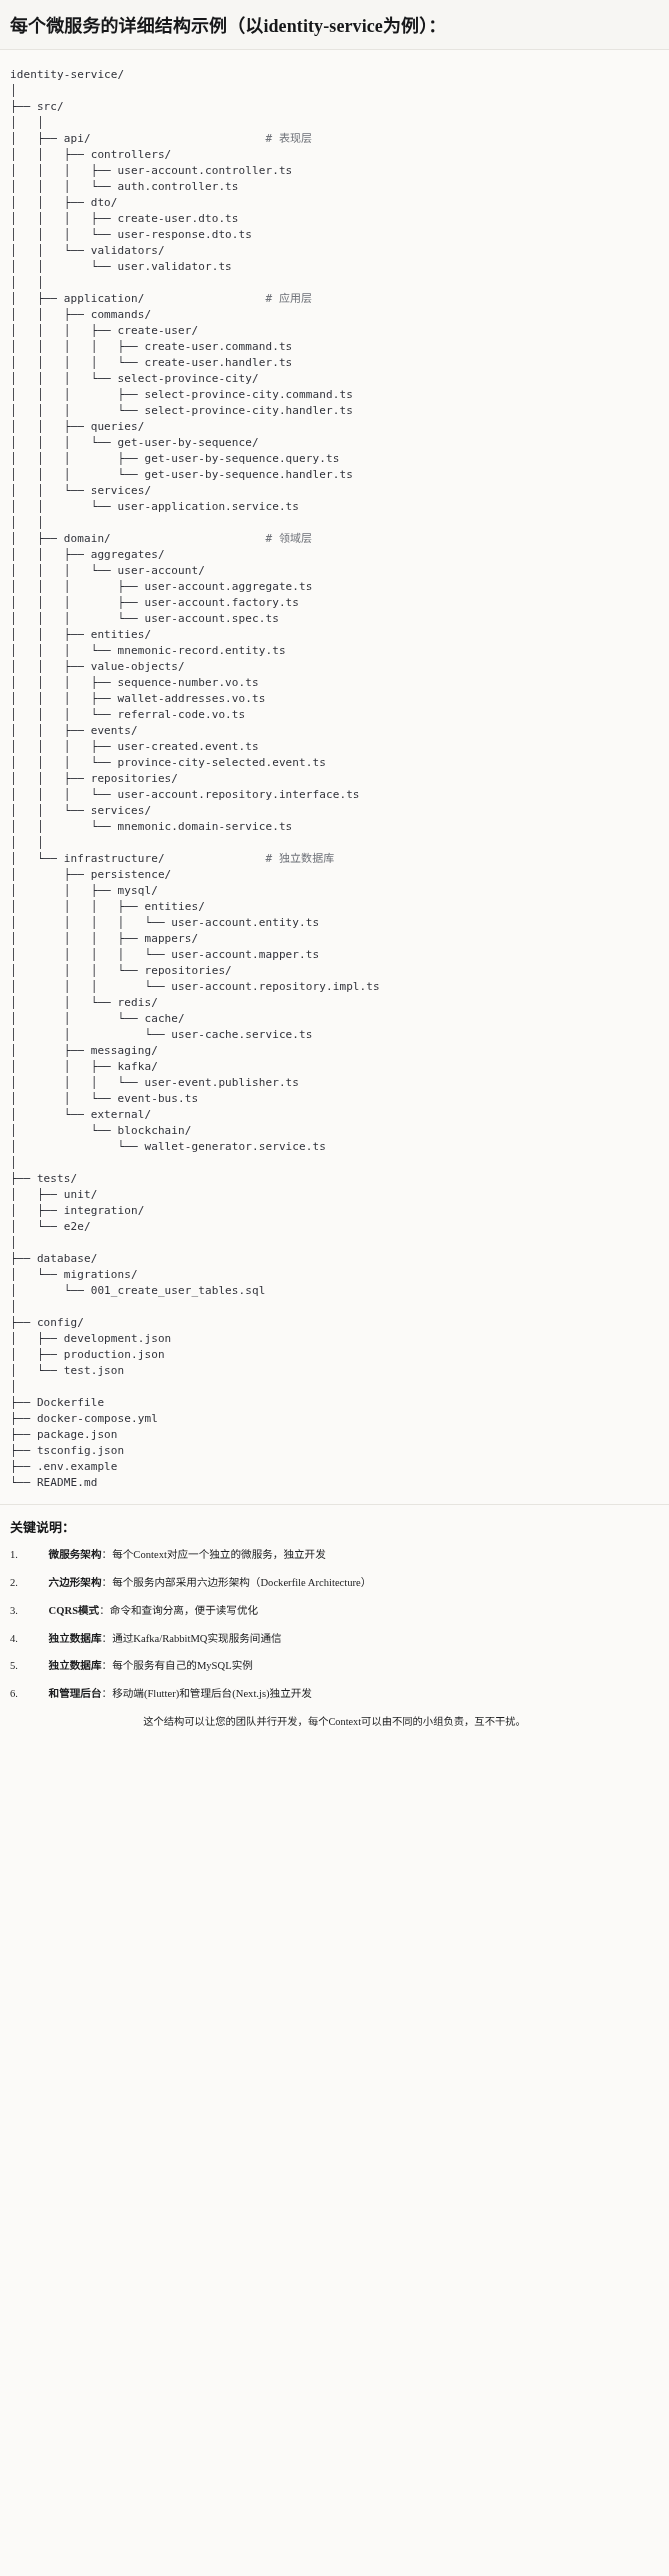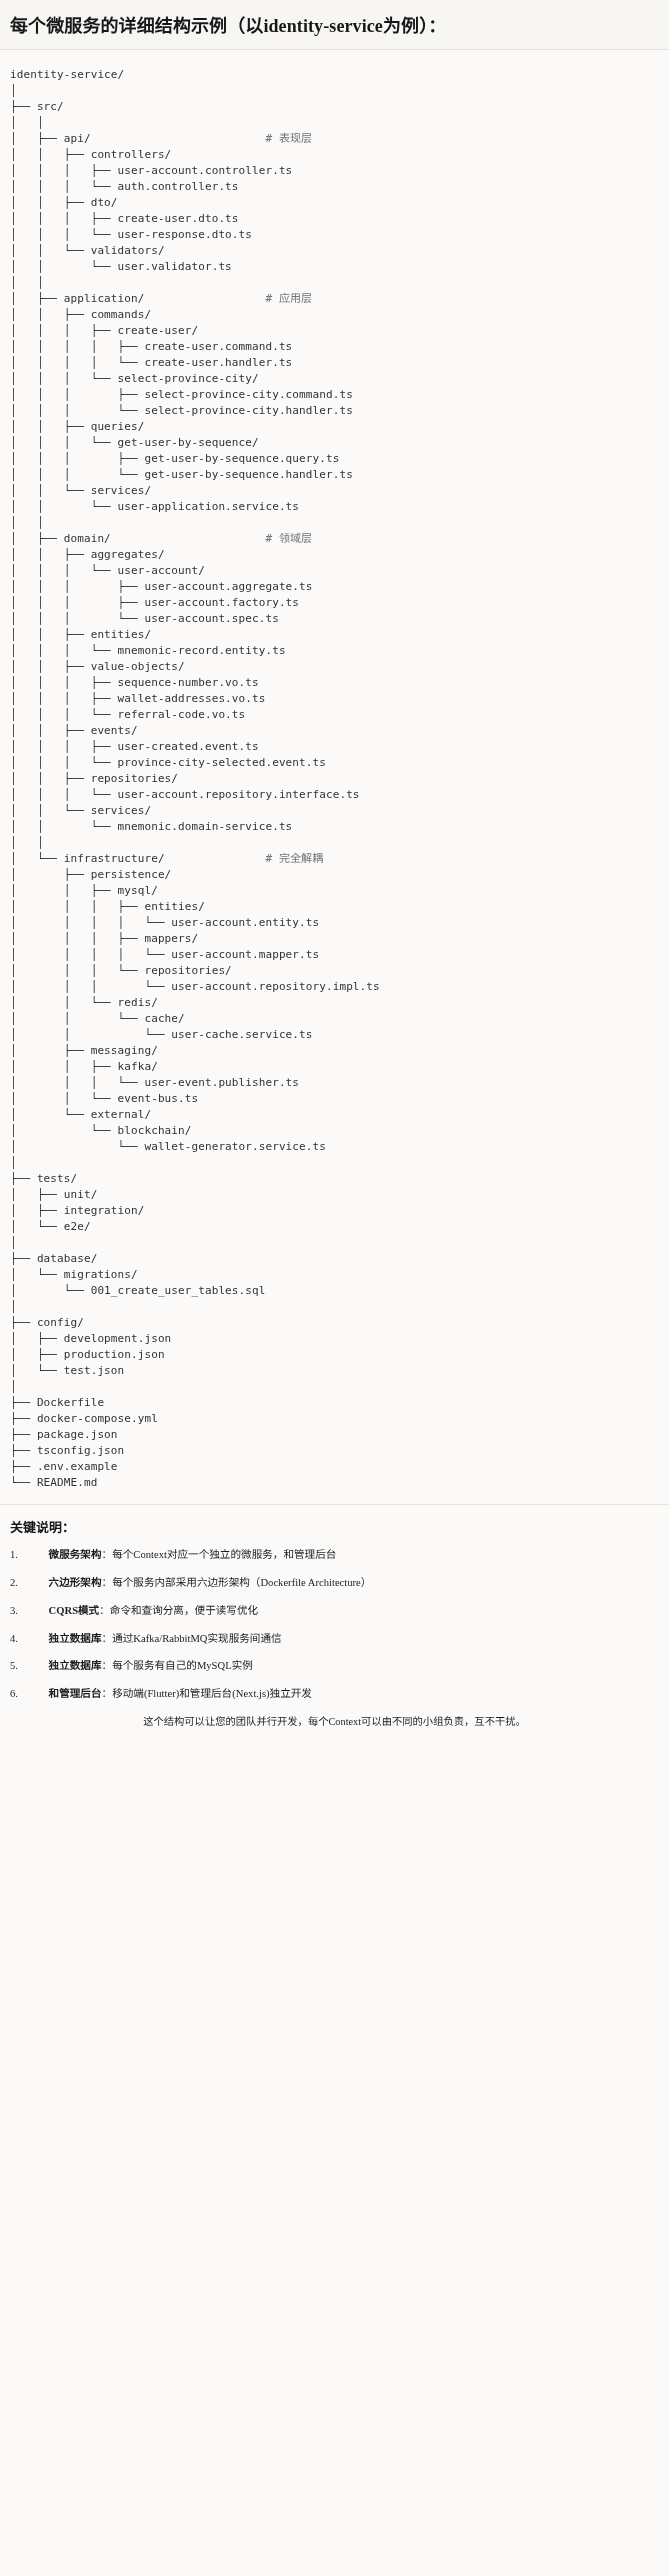--- a/index.html
+++ b/index.html
@@ -148,21 +148,21 @@
 │   │   │   ├── wallet-addresses.vo.ts
 │   │   │   └── referral-code.vo.ts
 │   │   ├── events/
 │   │   │   ├── user-created.event.ts
 │   │   │   └── province-city-selected.event.ts
 │   │   ├── repositories/
 │   │   │   └── user-account.repository.interface.ts
 │   │   └── services/
 │   │       └── mnemonic.domain-service.ts
 │   │
-│   └── infrastructure/               <span class="cmt"># 完全解耦</span>
+│   └── infrastructure/               <span class="cmt"># 独立数据库</span>
 │       ├── persistence/
 │       │   ├── mysql/
 │       │   │   ├── entities/
 │       │   │   │   └── user-account.entity.ts
 │       │   │   ├── mappers/
 │       │   │   │   └── user-account.mapper.ts
 │       │   │   └── repositories/
 │       │   │       └── user-account.repository.impl.ts
 │       │   └── redis/
 │       │       └── cache/
@@ -195,21 +195,21 @@
 ├── tsconfig.json
 ├── .env.example
 └── README.md</pre>
   </div>
 
   <div class="notes">
     <div class="notes-title">关键说明：</div>
 
     <ol class="notes-list">
       <li>
-        <span class="k">微服务架构</span><span>：每个Context对应一个独立的微服务，和管理后台</span>
+        <span class="k">微服务架构</span><span>：每个Context对应一个独立的微服务，独立开发</span>
       </li>
       <li>
         <span class="k">六边形架构</span><span>：每个服务内部采用六边形架构（Dockerfile Architecture）</span>
       </li>
       <li>
         <span class="k">CQRS模式</span><span>：命令和查询分离，便于读写优化</span>
       </li>
       <li>
         <span class="k">独立数据库</span><span>：通过Kafka/RabbitMQ实现服务间通信</span>
       </li>

